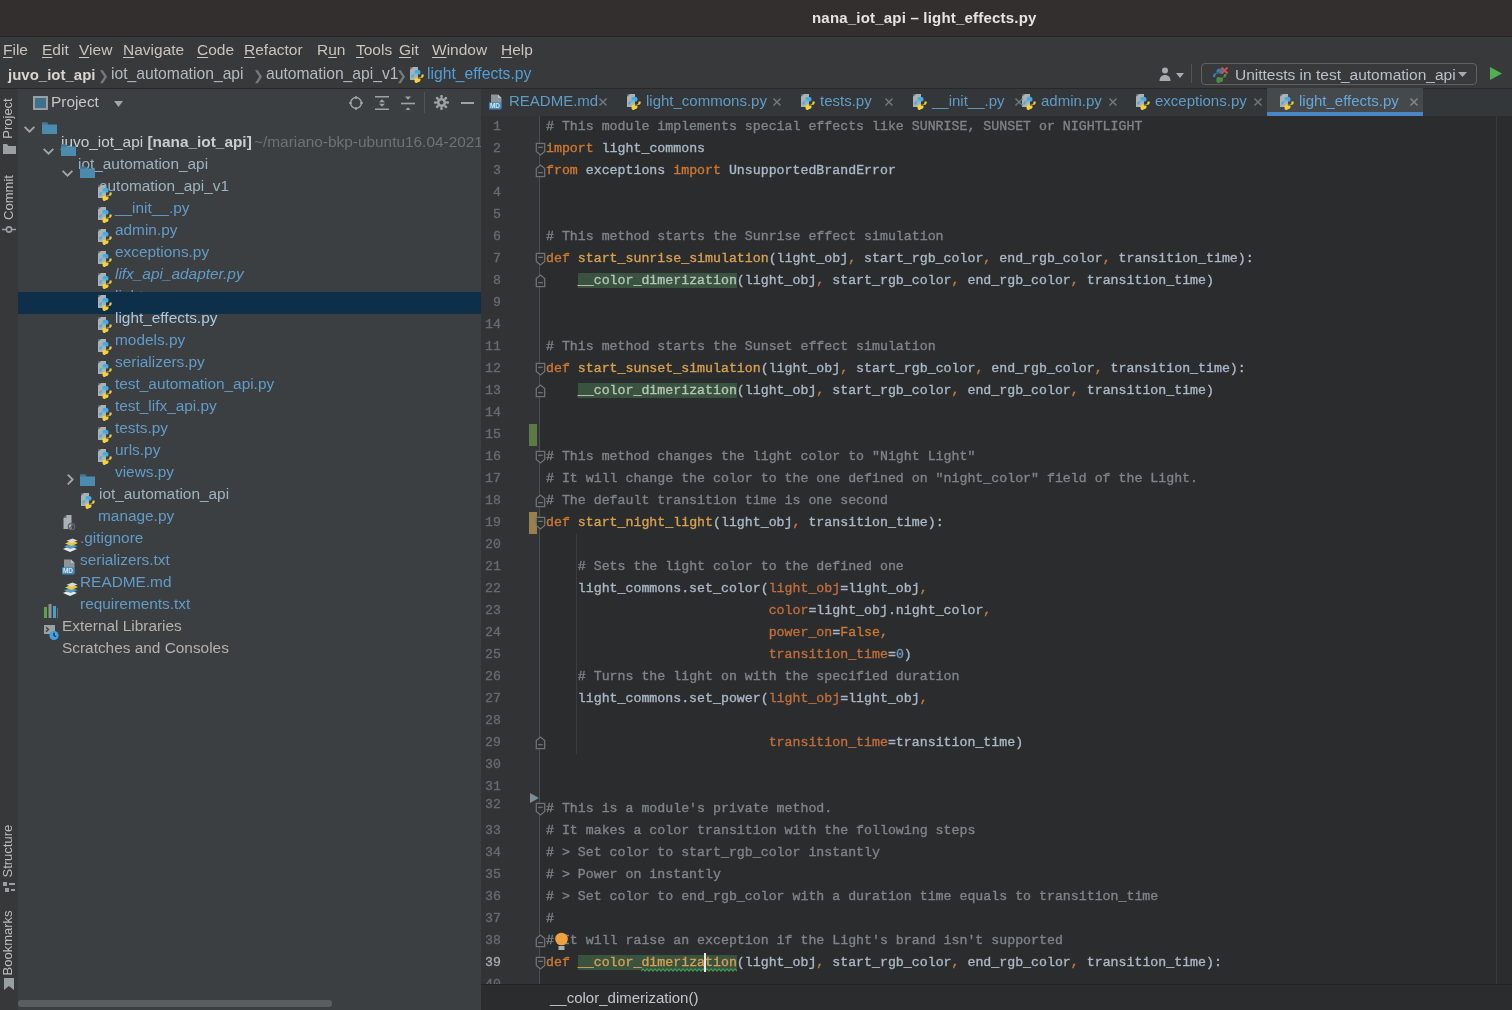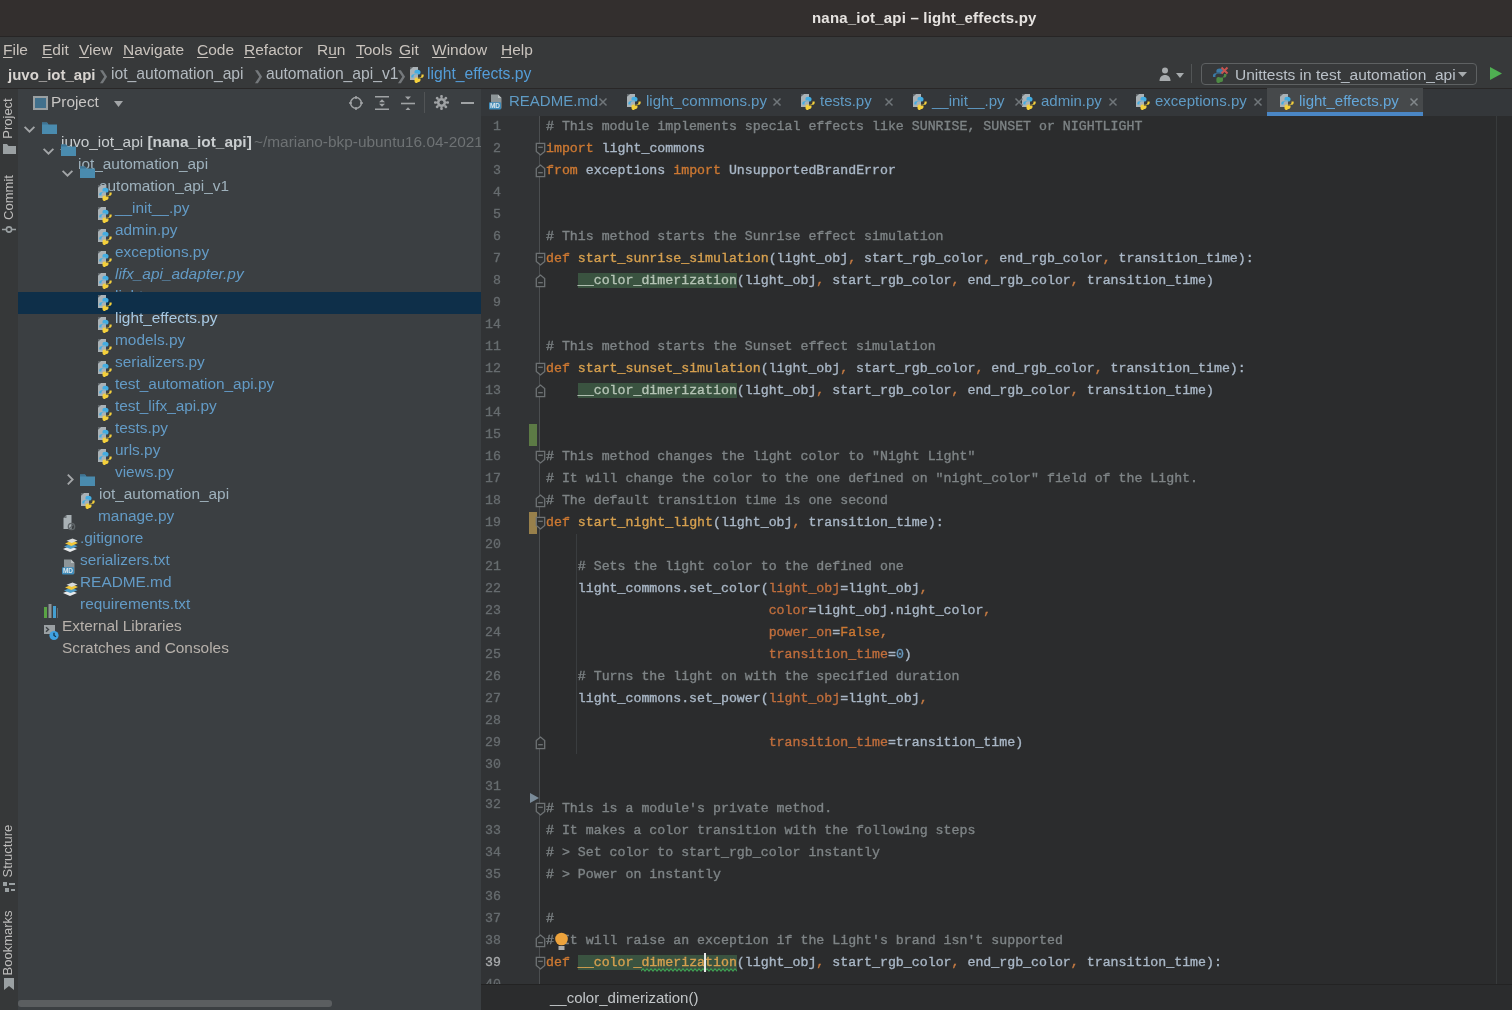--- a/index.html
+++ b/index.html
@@ -514,20 +514,21 @@
 <div class="cl" style="top:484px">                            <span class="ka">color</span>=light_obj.night_color<span class="cm">,</span></div>
 <div class="cl" style="top:506px">                            <span class="ka">power_on</span>=<span class="k">False</span><span class="cm">,</span></div>
 <div class="cl" style="top:528px">                            <span class="ka">transition_time</span>=<span class="n">0</span>)</div>
 <div class="cl" style="top:550px">    <span class="c"># Turns the light on with the specified duration</span></div>
 <div class="cl" style="top:572px">    light_commons.set_power(<span class="ka">light_obj</span>=light_obj<span class="cm">,</span></div>
 <div class="cl" style="top:616px">                            <span class="ka">transition_time</span>=transition_time)</div>
 <div class="cl" style="top:704px"><span class="c"># It makes a color transition with the following steps</span></div>
 <div class="cl" style="top:682px"><span class="c"># This is a module's private method.</span></div>
 <div class="cl" style="top:726px"><span class="c"># &gt; Set color to start_rgb_color instantly</span></div>
 <div class="cl" style="top:748px"><span class="c"># &gt; Power on instantly</span></div>
+<div class="cl" style="top:770px"><span class="c"># &gt; Set color to end_rgb_color with a duration time equals to transition_time</span></div>
 <div class="cl" style="top:792px"><span class="c">#</span></div>
 <div class="cl" style="top:814px"><span class="c"># It will raise an exception if the Light's brand isn't supported</span></div>
 <div class="cl" style="top:836px"><span class="k">def </span><span class="hl" style="color:#d6a04f">__color_dimerization</span>(light_obj<span class="cm">,</span> start_rgb_color<span class="cm">,</span> end_rgb_color<span class="cm">,</span> transition_time):</div>
 </div>
 <svg class="abs" style="left:641px;top:968px" width="96" height="5" viewBox="0 0 96 5">
     <path d="M0 3.2 L2 0.8 L4 3.2 L6 0.8 L8 3.2 L10 0.8 L12 3.2 L14 0.8 L16 3.2 L18 0.8 L20 3.2 L22 0.8 L24 3.2 L26 0.8 L28 3.2 L30 0.8 L32 3.2 L34 0.8 L36 3.2 L38 0.8 L40 3.2 L42 0.8 L44 3.2 L46 0.8 L48 3.2 L50 0.8 L52 3.2 L54 0.8 L56 3.2 L58 0.8 L60 3.2 L62 0.8 L64 3.2 L66 0.8 L68 3.2 L70 0.8 L72 3.2 L74 0.8 L76 3.2 L78 0.8 L80 3.2 L82 0.8 L84 3.2 L86 0.8 L88 3.2 L90 0.8 L92 3.2 L94 0.8 L96 3.2" fill="none" stroke="#3f9e53" stroke-width="1.1"></path>
   </svg>
 <div class="abs" style="left:704px;top:953px;width:2px;height:19px;background:#e8e8e8"></div>
 <svg class="abs" style="left:553px;top:932px" width="17" height="19" viewBox="0 0 17 19">
     <circle cx="8.5" cy="7" r="6.3" fill="#eda33c"></circle>

